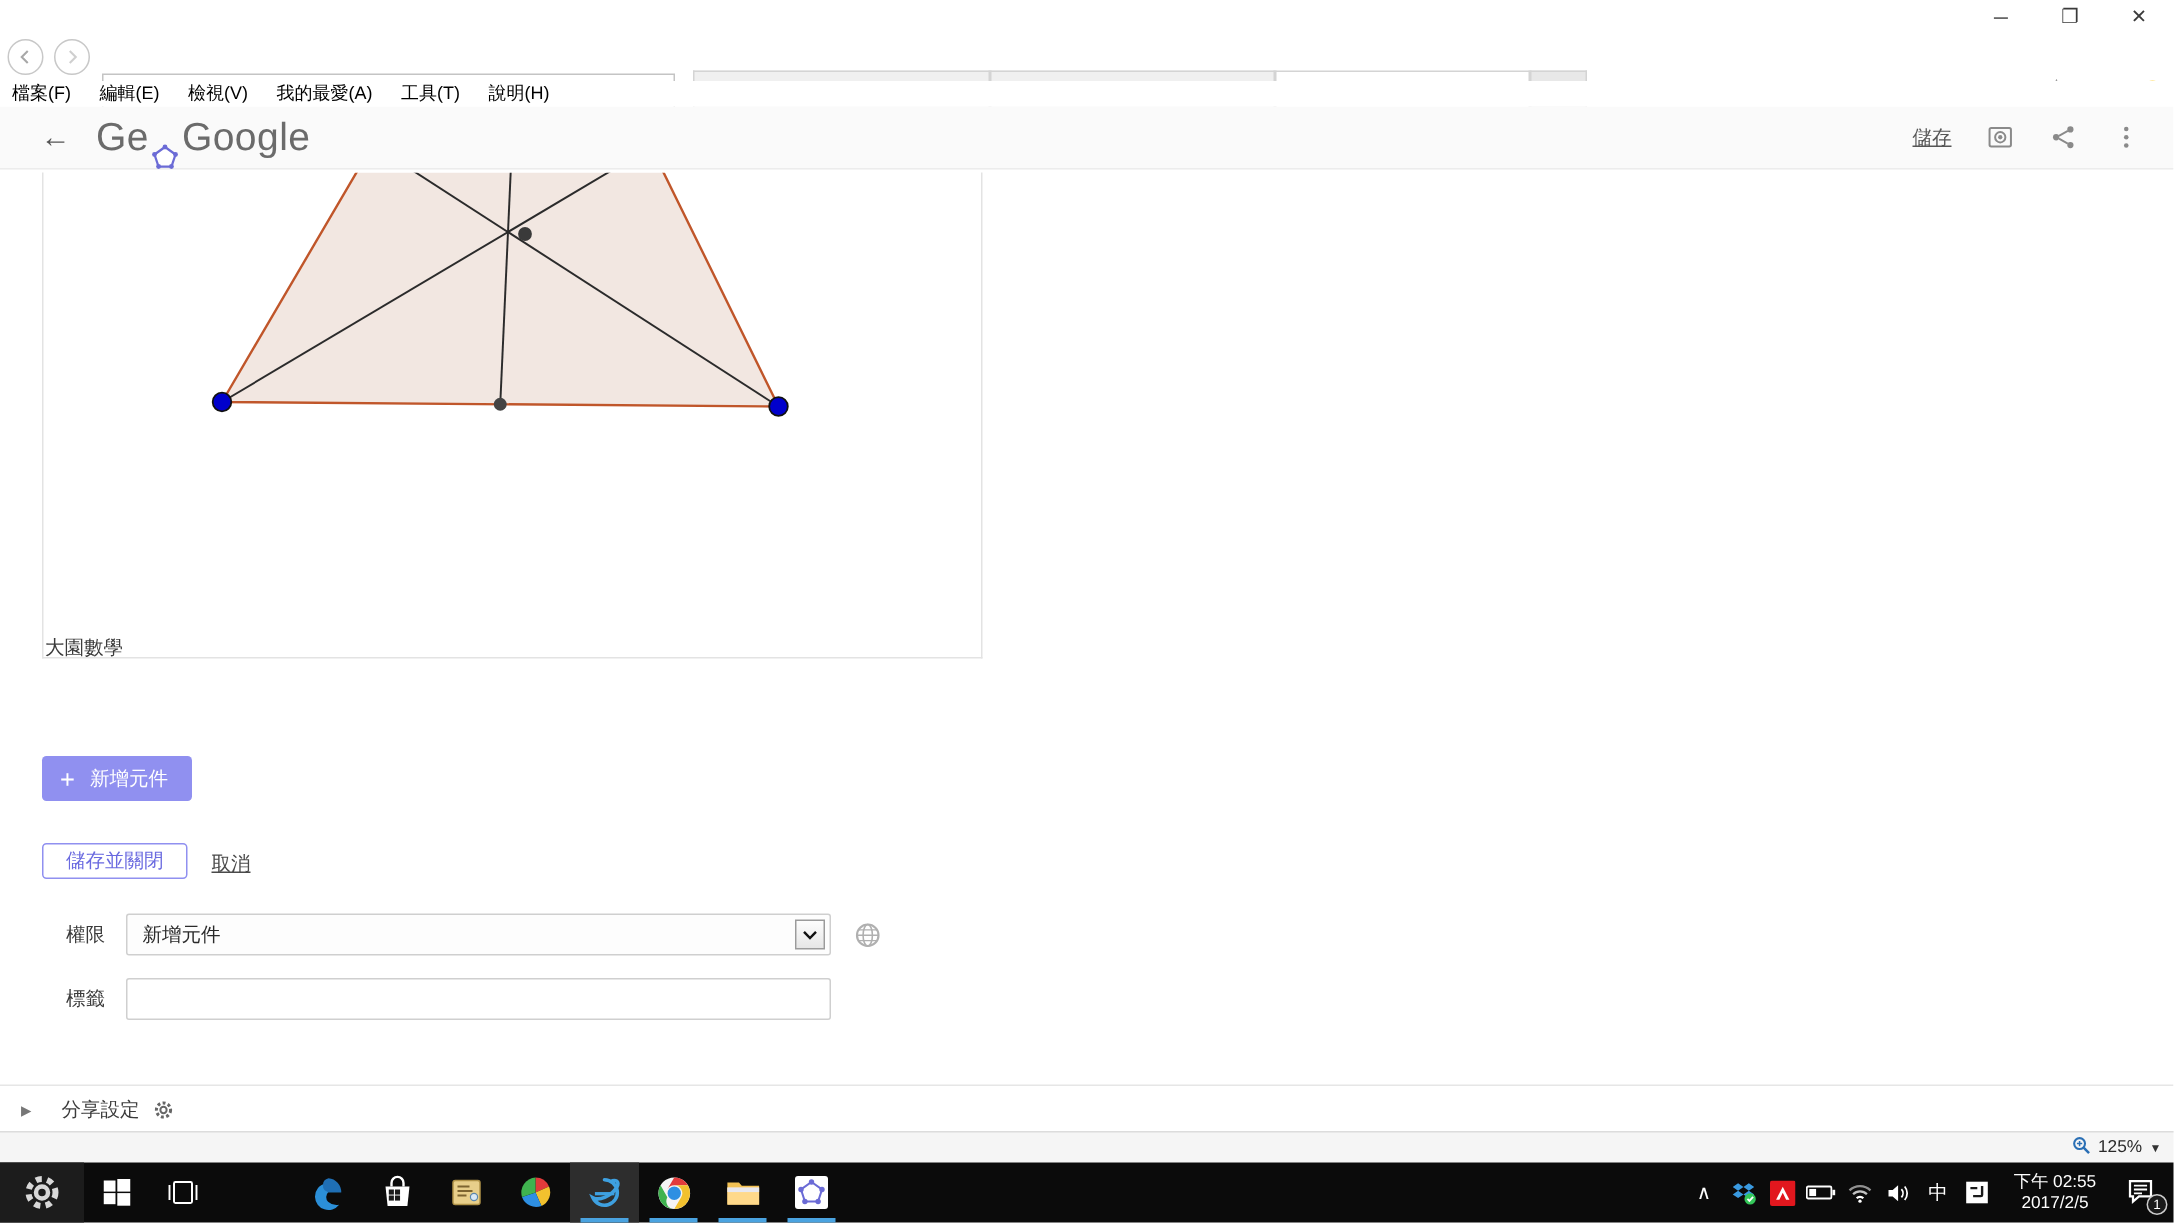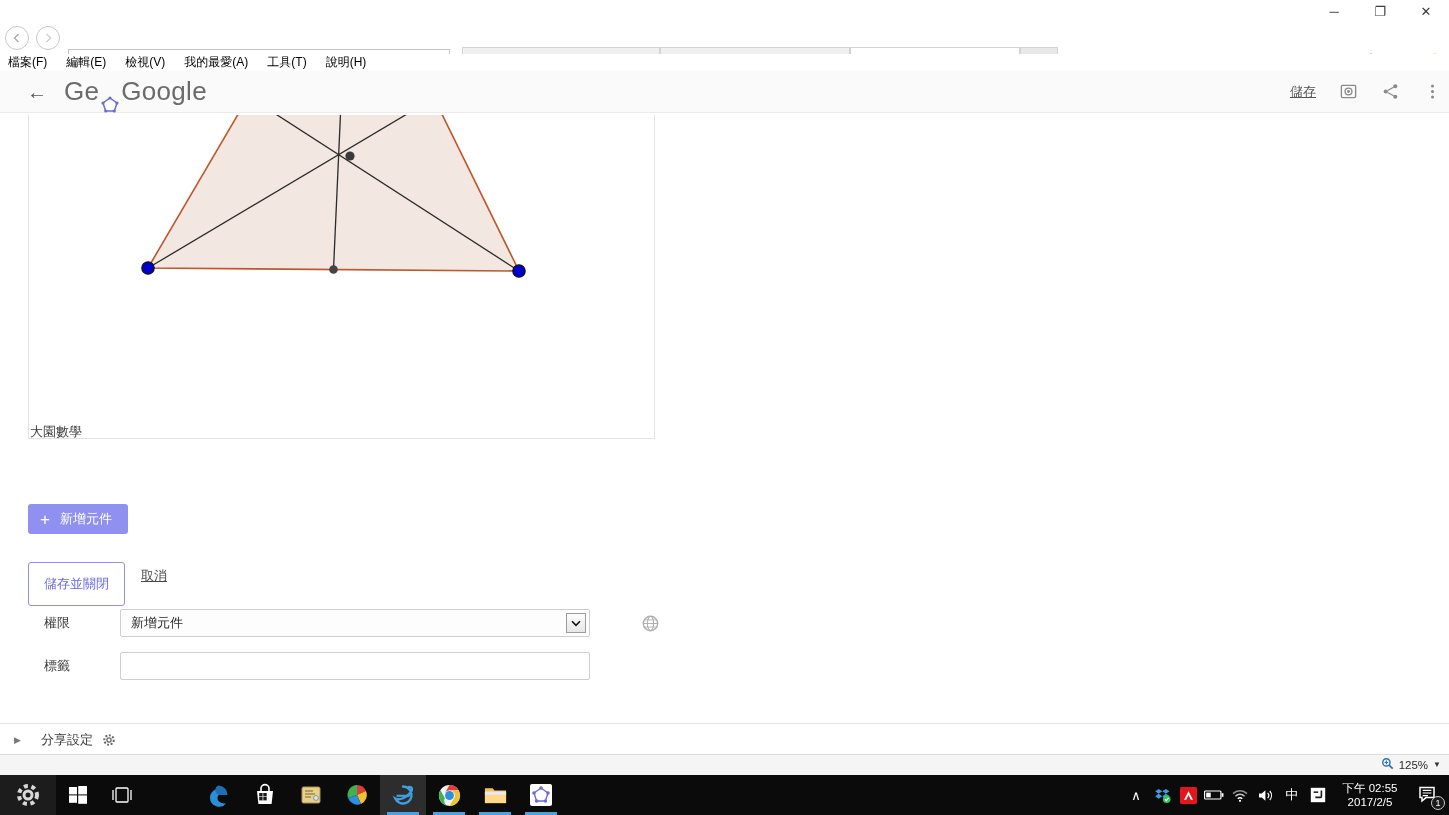--- a/index.html
+++ b/index.html
@@ -62,43 +62,43 @@
 
   
   .gg-header { position:absolute; left:0; top:0; width:1449px; height:42px;
                background:#fafafa; border-bottom:1px solid #ececec; display:flex;
                align-items:center; }
   .gg-back { margin-left:26px; width:22px; height:22px; color:#555; font-size:20px;
              line-height:20px; display:flex; align-items:center; justify-content:center; }
   .gg-logo { margin-left:16px; font-size:26px; color:#6b6b6b; letter-spacing:0.3px;
              display:flex; align-items:center; font-weight:400; }
   .gg-logo .gap { display:inline-block; width:22px; position:relative; }
-  .gg-actions { margin-left:auto; display:flex; align-items:center; gap:22px; padding-right:7px; }
+  .gg-actions { margin-left:auto; display:flex; align-items:center; gap:22px; padding-right:22px; }
   .gg-save { font-size:13px; color:#555; text-decoration:underline; }
   .gg-icon { width:20px; height:20px; color:#8a8a8a; display:flex; align-items:center; justify-content:center; }
 
   .applet { position:absolute; left:28px; top:44px; width:627px; height:324px;
             border:1px solid #e3e3e3; border-top:none; background:#ffffff; overflow:hidden; }
 
   .wsheet-text { position:absolute; left:30px; top:352px; font-size:13px; color:#3b3b3b; }
 
   .btn-add { position:absolute; left:28px; top:433px; height:30px; padding:0 16px 0 12px;
              background:#9090f0; border:none; border-radius:3px; color:#ffffff;
              font-size:13px; display:flex; align-items:center; gap:10px;
              font-family:"Liberation Sans", sans-serif; }
   .btn-add .plus { font-size:17px; line-height:17px; font-weight:400; }
 
-  .btn-save { position:absolute; left:28px; top:491px; height:44px; padding:0 15px;
+  .btn-save { position:absolute; left:28px; top:491px; height:24px; padding:0 15px;
               background:#ffffff; border:1px solid #9090f0; border-radius:3px;
               color:#6a6ae0; font-size:13px; display:flex; align-items:center;
               font-family:"Liberation Sans", sans-serif; }
   .btn-cancel { position:absolute; left:141px; top:496px; font-size:13px; color:#4a4a4a;
                 text-decoration:underline; }
 
-  .form-row { position:absolute; display:flex; align-items:center;gap:36px; }
+  .form-row { position:absolute; display:flex; align-items:center; }
   .form-label { width:84px; text-align:right; font-size:13px; color:#3b3b3b;
                 padding-right:14px; }
   .select-box { width:470px; height:28px; border:1px solid #cfcfcf; border-radius:2px;
                 background:#fdfdfd; display:flex; align-items:center; padding-left:10px;
                 font-size:13px; color:#2a2a2a; position:relative; }
   .select-arrow { position:absolute; right:3px; top:3px; width:20px; height:20px;
                   border:1px solid #9b9b9b; background:linear-gradient(#fdfdfd,#e6e6e6);
                   display:flex; align-items:center; justify-content:center; font-size:9px; color:#111; }
   .globe { margin-left:16px; width:17px; height:17px; }
   .text-input { width:470px; height:28px; border:1px solid #cfcfcf; border-radius:2px;

